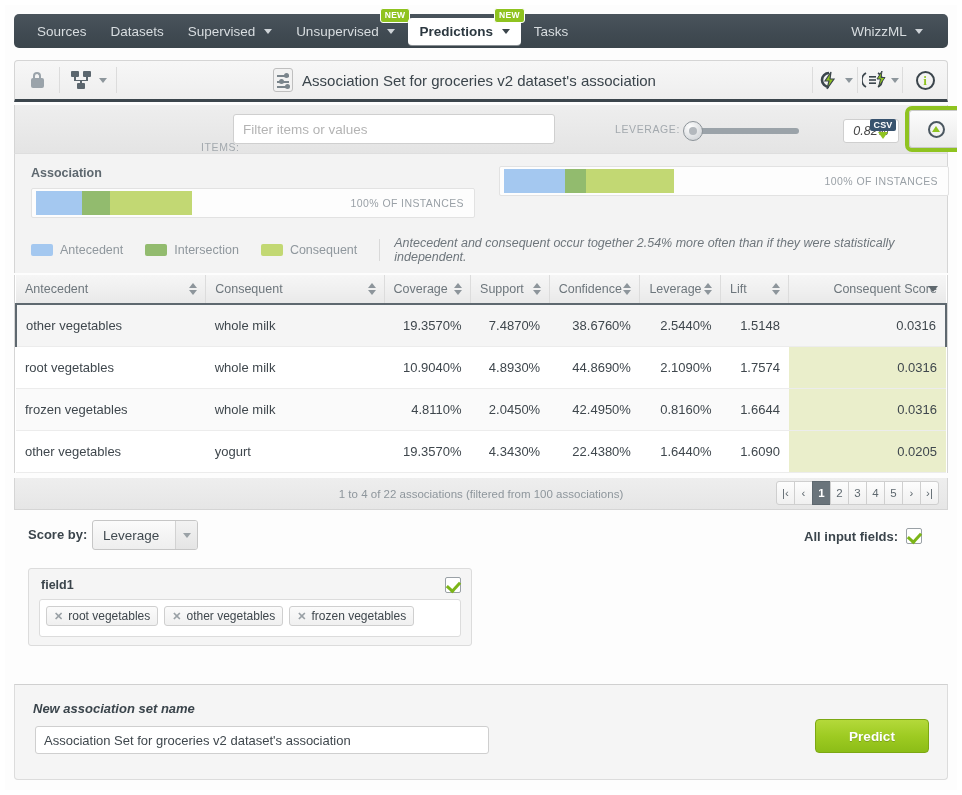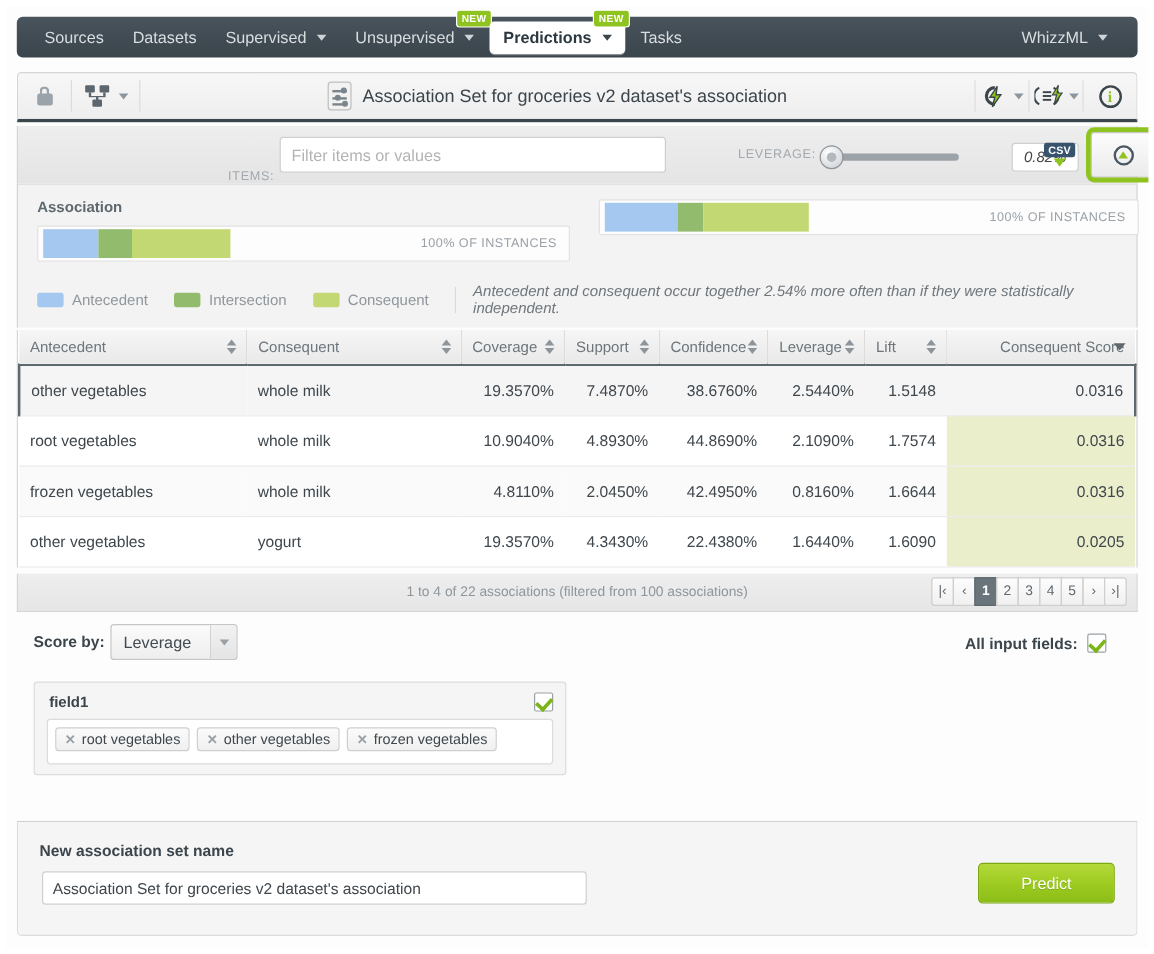--- a/index.html
+++ b/index.html
@@ -384,37 +384,37 @@
   .bottom-panel {
     position: absolute; left: 14px; top: 684px;
     width: 934px; height: 96px;
     background: #f5f5f5;
     border: 1px solid #dcdcdc;
     border-radius: 0 0 4px 4px;
     border-top: 1px solid #d0d0d0;
   }
   .bp-label {
     position:absolute; left: 18px; top: 16px;
-    font-size: 13px; font-weight: bold; color: #3b454c;
+    font-size: 13px; font-weight: bold; color: #3b454c; font-style: italic;
   }
   .bp-input {
     position:absolute; left: 20px; top: 41px;
     width: 454px; height: 28px;
     border: 1px solid #cfcfcf; border-radius: 3px;
     background: #fff; padding: 0 8px;
     font-size: 13px; color: #3f474d;
     font-family: "Liberation Sans", sans-serif;
     outline: none;
   }
   .predict-btn {
     position:absolute; right: 18px; top: 34px;
     width: 114px; height: 34px;
     background: linear-gradient(to bottom,#b4d93a 0%, #9ecb22 50%, #8cbd17 100%);
     border: 1px solid #7ca813; border-radius: 4px;
-    color: #ffffff; font-size: 13.5px; font-weight: normal;
+    color: #ffffff; font-size: 13.5px; font-weight: bold;
     display:flex; align-items:center; justify-content:center;
     cursor: pointer;
     text-shadow: 0 1px 0 rgba(0,0,0,.18);
   }
   .outer-border {
     position:absolute; left:0; top:0; width:962px; height:795px;
     border: 5px solid #ffffff; pointer-events:none;
   }
 </style>
 </head>
@@ -508,21 +508,21 @@
       </svg>
       <span class="mini-caret"></span>
     </div>
     <div class="tb-sep"></div>
     <div class="tb-btn">
       <span class="info-ico">i</span>
     </div>
   </div>
 
   <div class="filterbar">
-    <div style="position:absolute;left:175px;margin-top:36px;" class="lbl-caps">ITEMS:</div>
+    <div style="position:absolute;left:186px;margin-top:36px;" class="lbl-caps">ITEMS:</div>
     <input class="filter-input" style="position: absolute; left: 218px;" placeholder="Filter items or values" value="">
     <div style="position:absolute;left:600px;" class="lbl-caps">LEVERAGE:</div>
     <div class="slider-track" style="position:absolute;left:664px;top:23px;">
       <div class="slider-knob"></div>
     </div>
     <div class="lev-value" style="position:absolute;left:828px;top:14px;font-style:italic;">0.82%</div>
     <div class="csv-btn" style="position:absolute;left:852px;top:8px;">
       <span class="csv-badge">CSV</span>
       <span class="csv-arrow"></span>
     </div>

